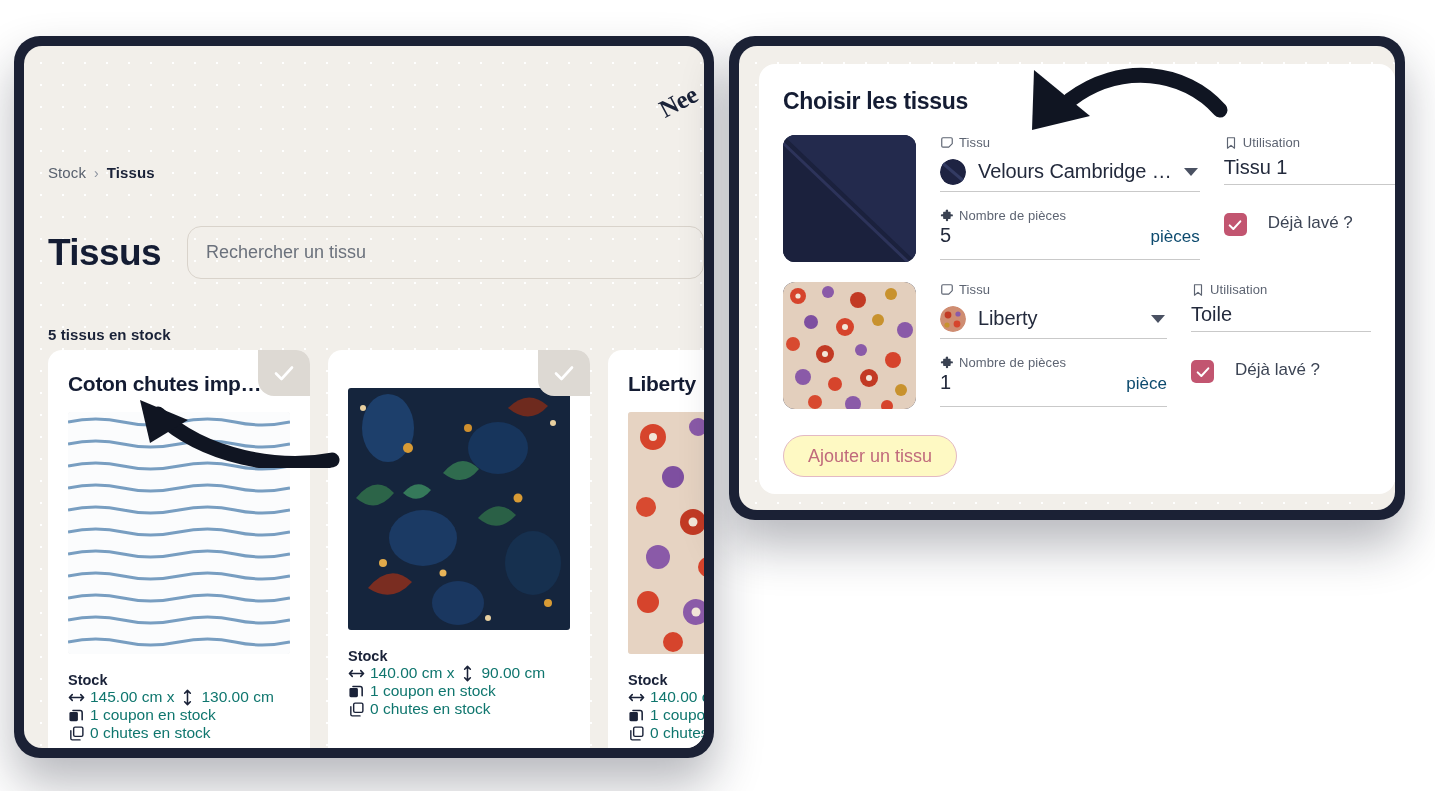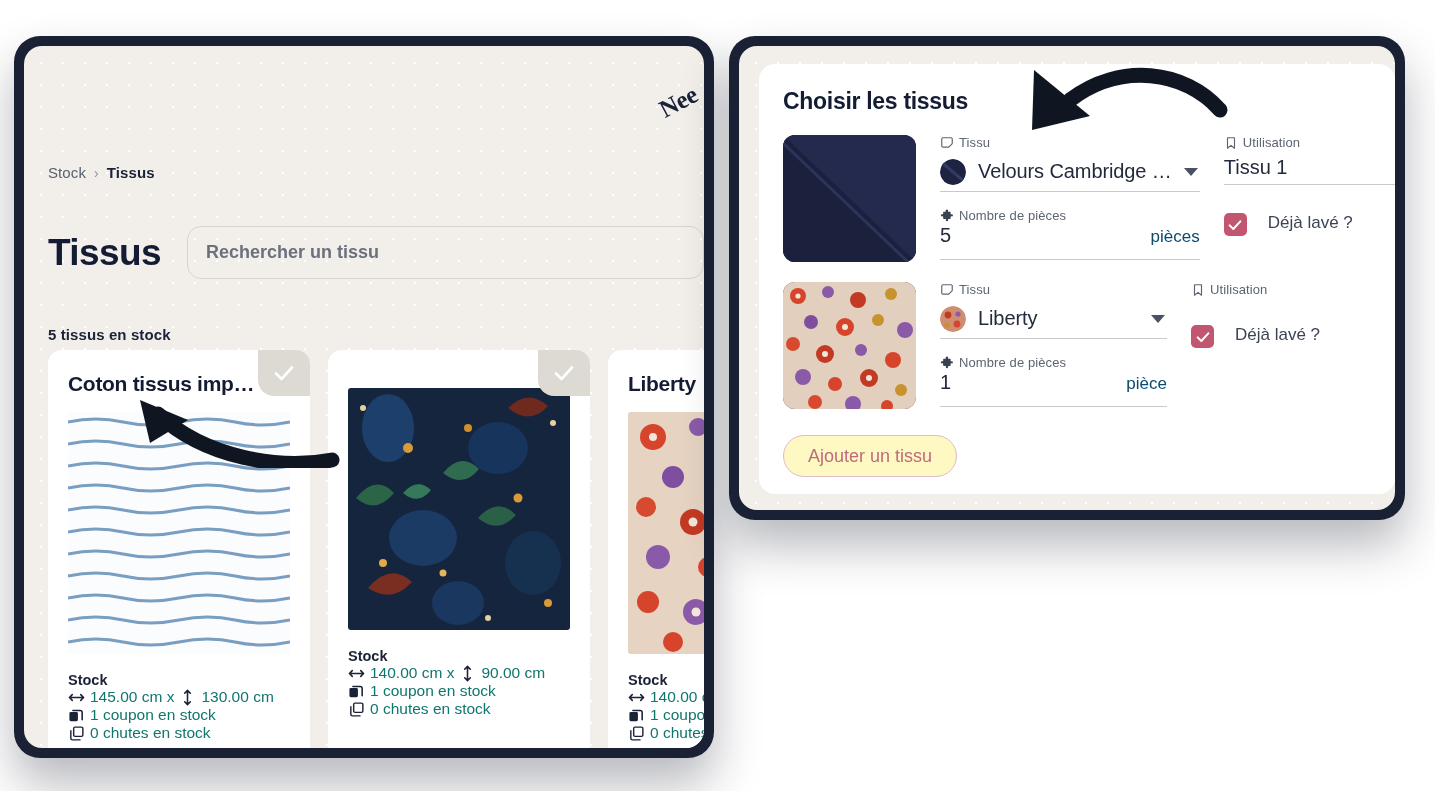--- a/index.html
+++ b/index.html
@@ -57,21 +57,20 @@
   }
   .search-box {
     flex: 1;
     height: 53px;
     border: 1px solid #d9d3cb;
     border-radius: 14px;
     background: transparent;
     display: flex; align-items: center;
     padding: 0 18px;
     margin-right: 0;
-    font-weight: bold;
   }
   .search-box .ph { font-size: 18px; color: #6b717c; }
 
   .count-line {
     position: absolute; left: 24px; top: 280px;
     font-size: 15px; font-weight: 700; color: #1a2238;
     letter-spacing: .1px;
   }
 
   
@@ -234,21 +233,21 @@
       <div class="count-line">5 tissus en stock</div>
 
       <div class="cards">
 
         <div class="fabric-card">
           <div class="card-badge">
             <svg viewBox="0 0 24 24" fill="none" stroke="#ffffff" stroke-width="2.6" stroke-linecap="round" stroke-linejoin="round">
                 <path d="M4 12.5 L9.5 18 L20 6.5"></path>
               </svg>
           </div>
-          <div class="card-title">Coton tissus imp…</div>
+          <div class="card-title">Coton chutes imp…</div>
           <div class="swatch">
             <svg viewBox="0 0 222 242" width="222" height="242" preserveAspectRatio="none">
               <rect width="222" height="242" fill="#fbfcfd"></rect>
               <g stroke="#6a94bb" stroke-width="3" fill="none" opacity=".9">
                 <path d="M0 10 Q 28 4 55 10 T 111 10 T 167 10 T 222 10"></path>
                 <path d="M0 32 Q 28 26 55 32 T 111 32 T 167 32 T 222 32"></path>
                 <path d="M0 54 Q 28 48 55 54 T 111 54 T 167 54 T 222 54"></path>
                 <path d="M0 76 Q 28 70 55 76 T 111 76 T 167 76 T 222 76"></path>
                 <path d="M0 98 Q 28 92 55 98 T 111 98 T 167 98 T 222 98"></path>
                 <path d="M0 120 Q 28 114 55 120 T 111 120 T 167 120 T 222 120"></path>
@@ -585,20 +584,23 @@
           </div>
 
           <div>
             <div class="field">
               <div class="field-label">
                 <svg viewBox="0 0 24 24" fill="none" stroke="#5d6472" stroke-width="2" stroke-linejoin="round">
                     <path d="M6 3h12v18l-6-5-6 5z"></path>
                   </svg>
                 <span>Utilisation</span>
               </div>
+              <div class="util-val">
+                <span>Toile</span>
+              </div>
             </div>
             <div class="chk-row">
               <span class="chk">
                 <svg viewBox="0 0 24 24" fill="none" stroke="#ffffff" stroke-width="3" stroke-linecap="round" stroke-linejoin="round">
                     <path d="M4 12.5 L9.5 18 L20 6.5"></path>
                   </svg>
               </span>
               <span class="chk-label">Déjà lavé ?</span>
             </div>
           </div>

